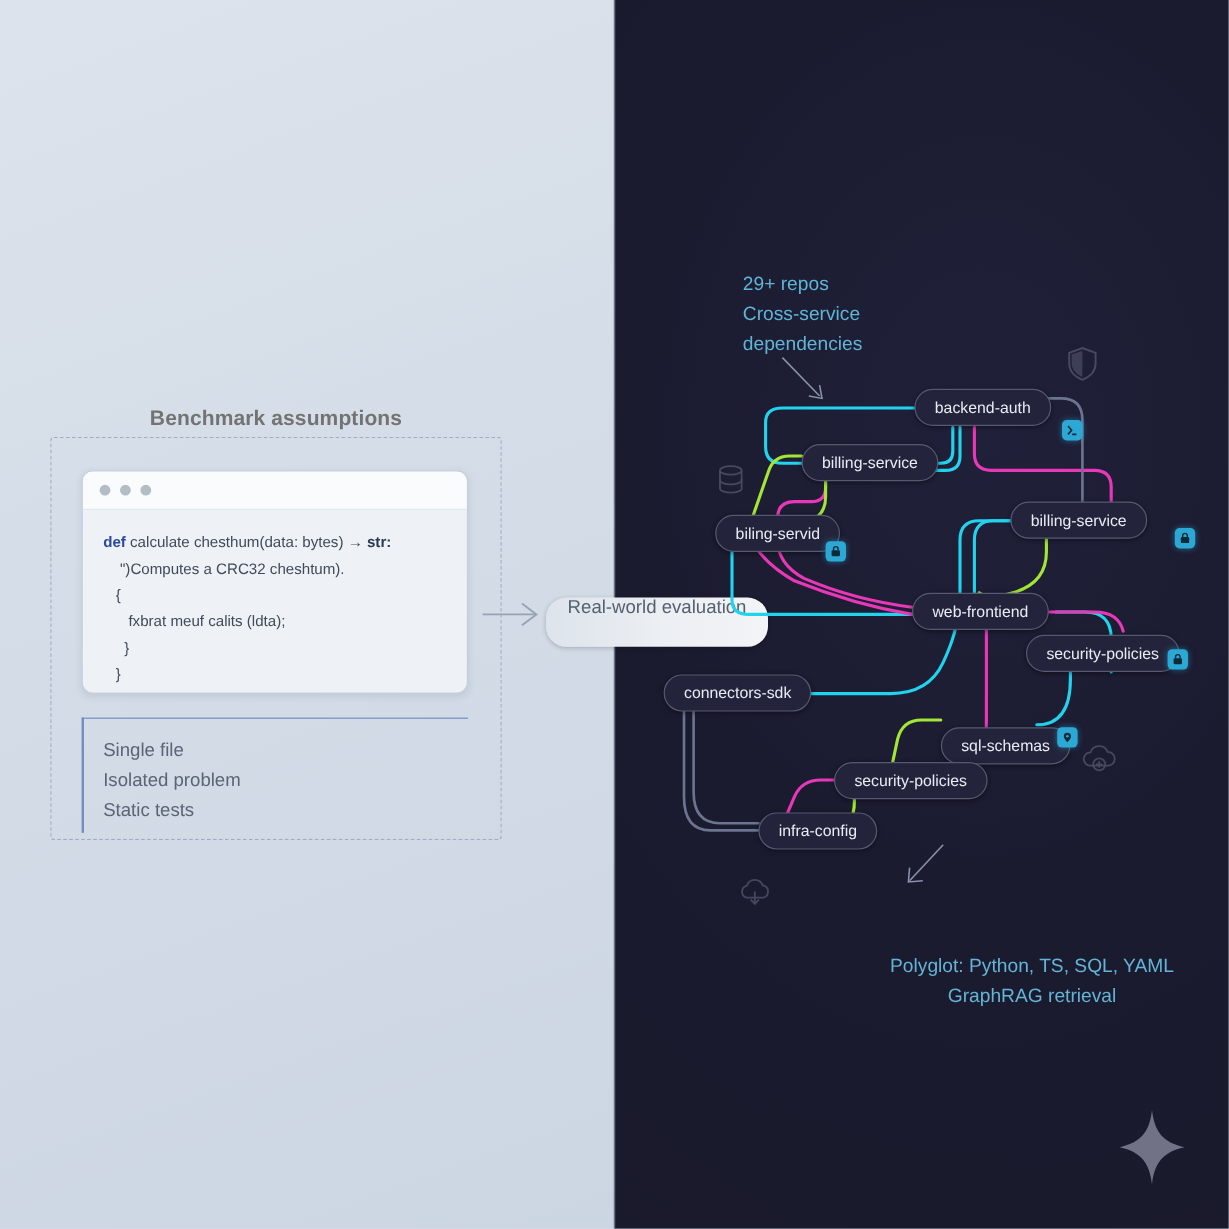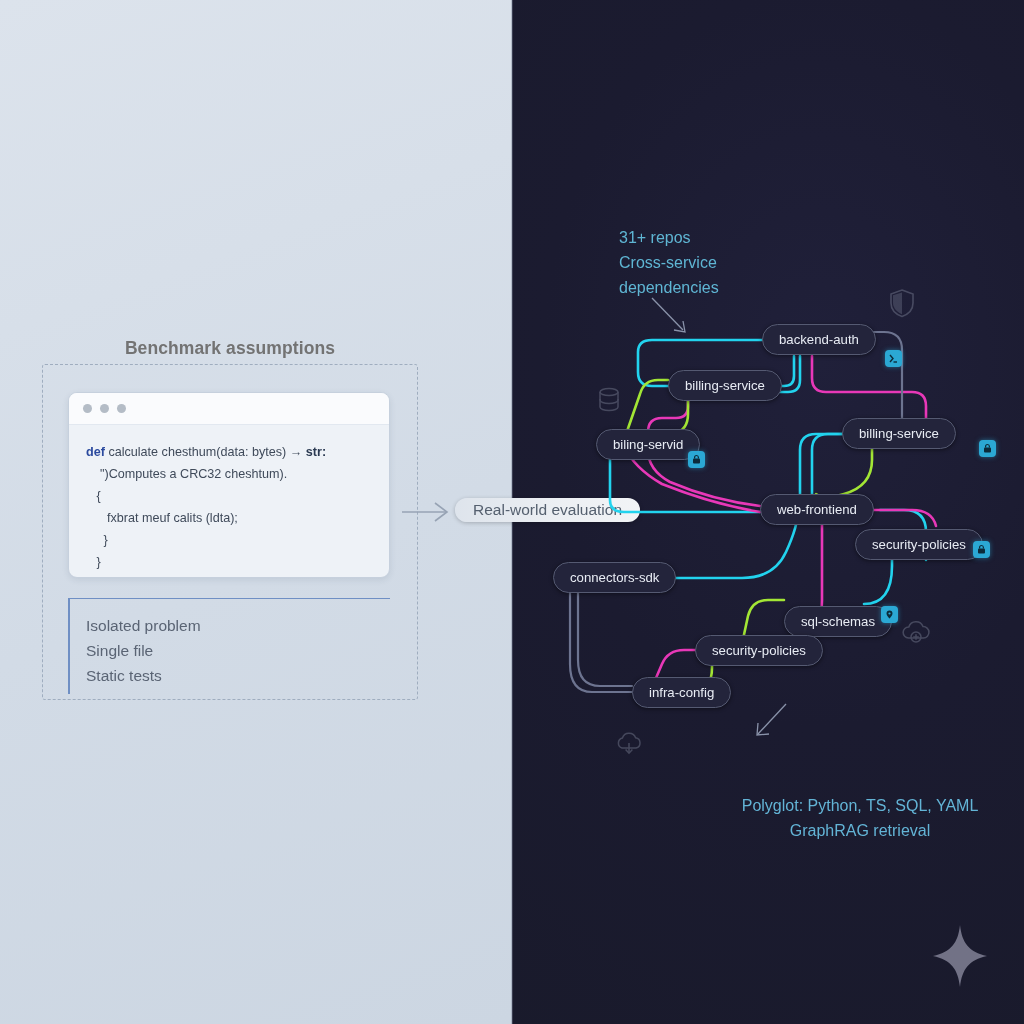--- a/index.html
+++ b/index.html
@@ -58,22 +58,22 @@
   .bench-list {
     position:absolute; left:68px; top:598px; width:322px;
     border-left:2px solid #6f8fc4; border-top:1px solid #6f8fc4;
     padding:14px 0 6px 16px;
   }
   .bench-list div { font-size:15.5px; color:#5a6474; line-height:1.62; }
 
   
   .arrow-svg { position:absolute; left:402px; top:498px; }
   .pill-eval {
-    position:absolute; left:455px; top:498px; height:24px;
-    display:flex; align-items:center; padding:0 18px;
+    position:absolute; left:455px; top:498px; height:41px;
+    display:flex; padding:0 18px;
     background:linear-gradient(90deg,#dee4ec 0%,#eceff3 55%,#f2f4f6 100%);
     border-radius:17px; font-size:15.5px; color:#55606f;
     box-shadow:0 1px 4px rgba(0,0,0,.22);
   }
 
   
   .anno { position:absolute; color:#5fb6d4; font-size:16px; line-height:1.55; }
   .anno-top { left:619px; top:226px; }
   .anno-bottom { left:735px; top:750px; text-align:center; width:250px; color:#63b4d6;margin-top:44px; }
 
@@ -119,35 +119,35 @@
       <div class="code-line">    ")Computes a CRC32 cheshtum).</div>
       <div class="code-line">   {</div>
       <div class="code-line">      fxbrat meuf calits (ldta);</div>
       <div class="code-line">     }</div>
       <div class="code-line">   }</div>
       <div class="code-line"> }</div>
     </div>
   </div>
 
   <div class="bench-list">
+    <div>Single file</div>
     <div>Isolated problem</div>
-    <div>Single file</div>
     <div>Static tests</div>
   </div>
 
   <svg class="arrow-svg" width="52" height="28" viewBox="0 0 52 28">
     <line x1="0" y1="14" x2="44" y2="14" stroke="#97a3b4" stroke-width="1.6"></line>
     <polyline points="33,5 45,14 33,23" fill="none" stroke="#97a3b4" stroke-width="1.6"></polyline>
   </svg>
   <div class="pill-eval">
     <span>Real-world evaluation</span>
   </div>
 
   <div class="anno anno-top">
-    <div>31+ repos</div>
+    <div>29+ repos</div>
     <div>Cross-service</div>
     <div>dependencies</div>
   </div>
 
   <svg style="position:absolute;left:650px;top:296px" width="46" height="44">
     <line x1="2" y1="2" x2="33" y2="34" stroke="#8a93aa" stroke-width="1.3"></line>
     <polyline points="24,34 35,36 33,25" fill="none" stroke="#8a93aa" stroke-width="1.3"></polyline>
   </svg>
 
   <div class="anno anno-bottom">

